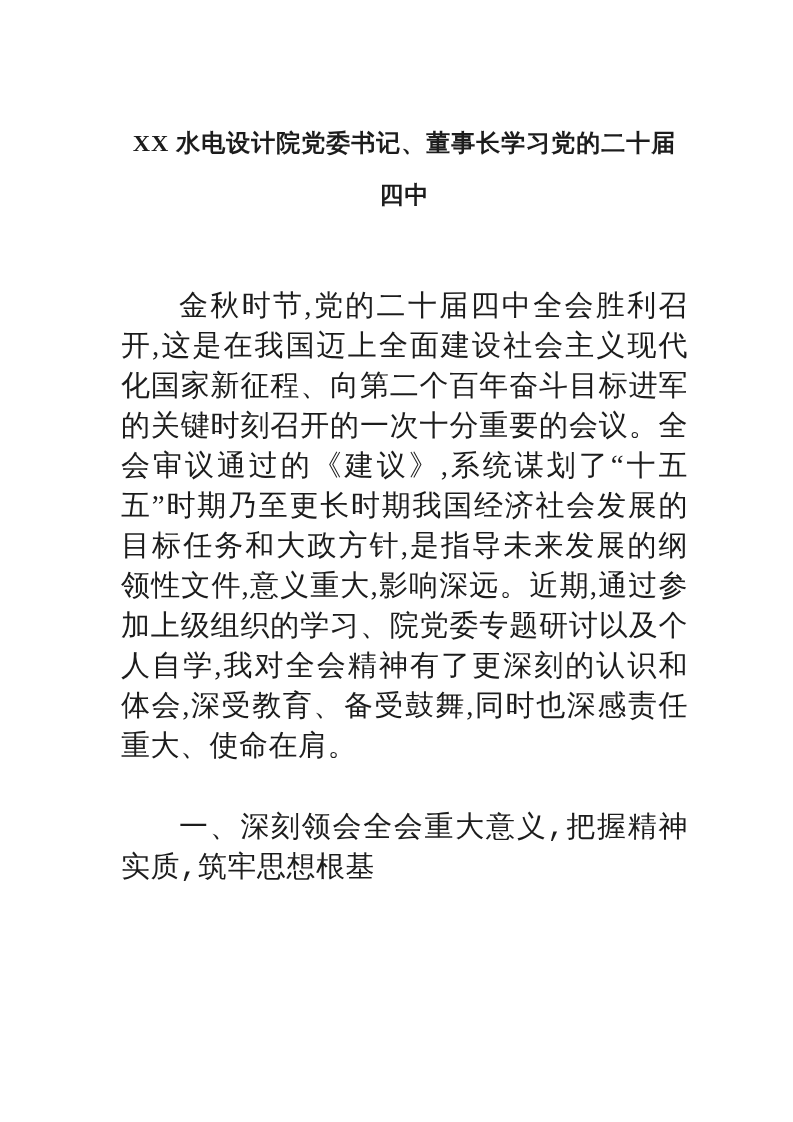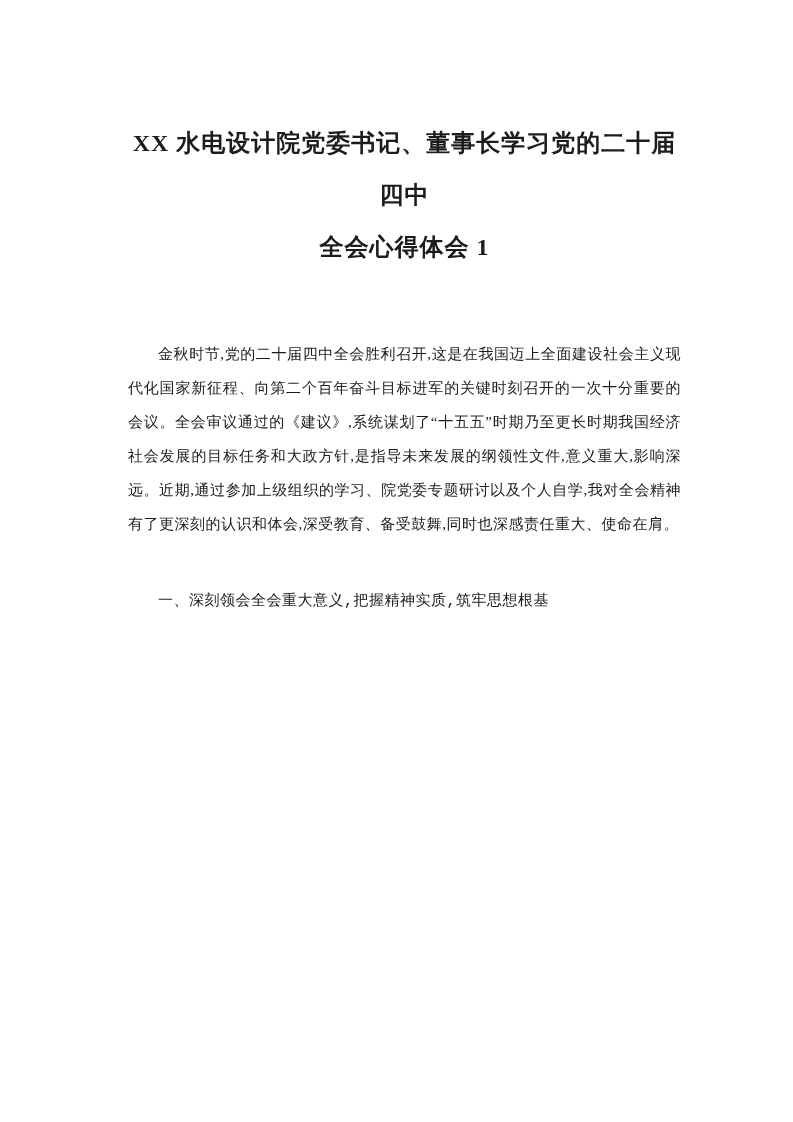--- a/index.html
+++ b/index.html
@@ -24,42 +24,41 @@
     font-size: 24px;
     font-weight: bold;
     line-height: 52px;
     text-align: center;
     letter-spacing: 1px;
   }
   .doc-title .title-line {
     display: block;
   }
   .body-para {
-    margin: 7px;
-    font-size: 15px;
-    line-height: 34px;
+    margin: 0;
+    font-size: 29px;
+    line-height: 40px;
     text-align: justify;
     text-indent: 2em;
     letter-spacing: 0.5px;
     word-break: break-all;
   }
   .section-heading {
     margin-top: 44px;
     font-weight: normal;
     font-family: Liberation Mono, monospace;
   }
 </style>
 </head>
 <body>
 
 <div class="page">
 
   <h1 class="doc-title">
     <span class="title-line">XX 水电设计院党委书记、董事长学习党的二十届四中</span>
-    <span class="title-line">全会心得体会 1</span>
   </h1>
 
   <p class="body-para">金秋时节,党的二十届四中全会胜利召开,这是在我国迈上全面建设社会主义现代化国家新征程、向第二个百年奋斗目标进军的关键时刻召开的一次十分重要的会议。全会审议通过的《建议》,系统谋划了“十五五”时期乃至更长时期我国经济社会发展的目标任务和大政方针,是指导未来发展的纲领性文件,意义重大,影响深远。近期,通过参加上级组织的学习、院党委专题研讨以及个人自学,我对全会精神有了更深刻的认识和体会,深受教育、备受鼓舞,同时也深感责任重大、使命在肩。</p>
 
   <p class="body-para section-heading">一、深刻领会全会重大意义,把握精神实质,筑牢思想根基</p>
 
 
 </div>
 
 </body></html>

